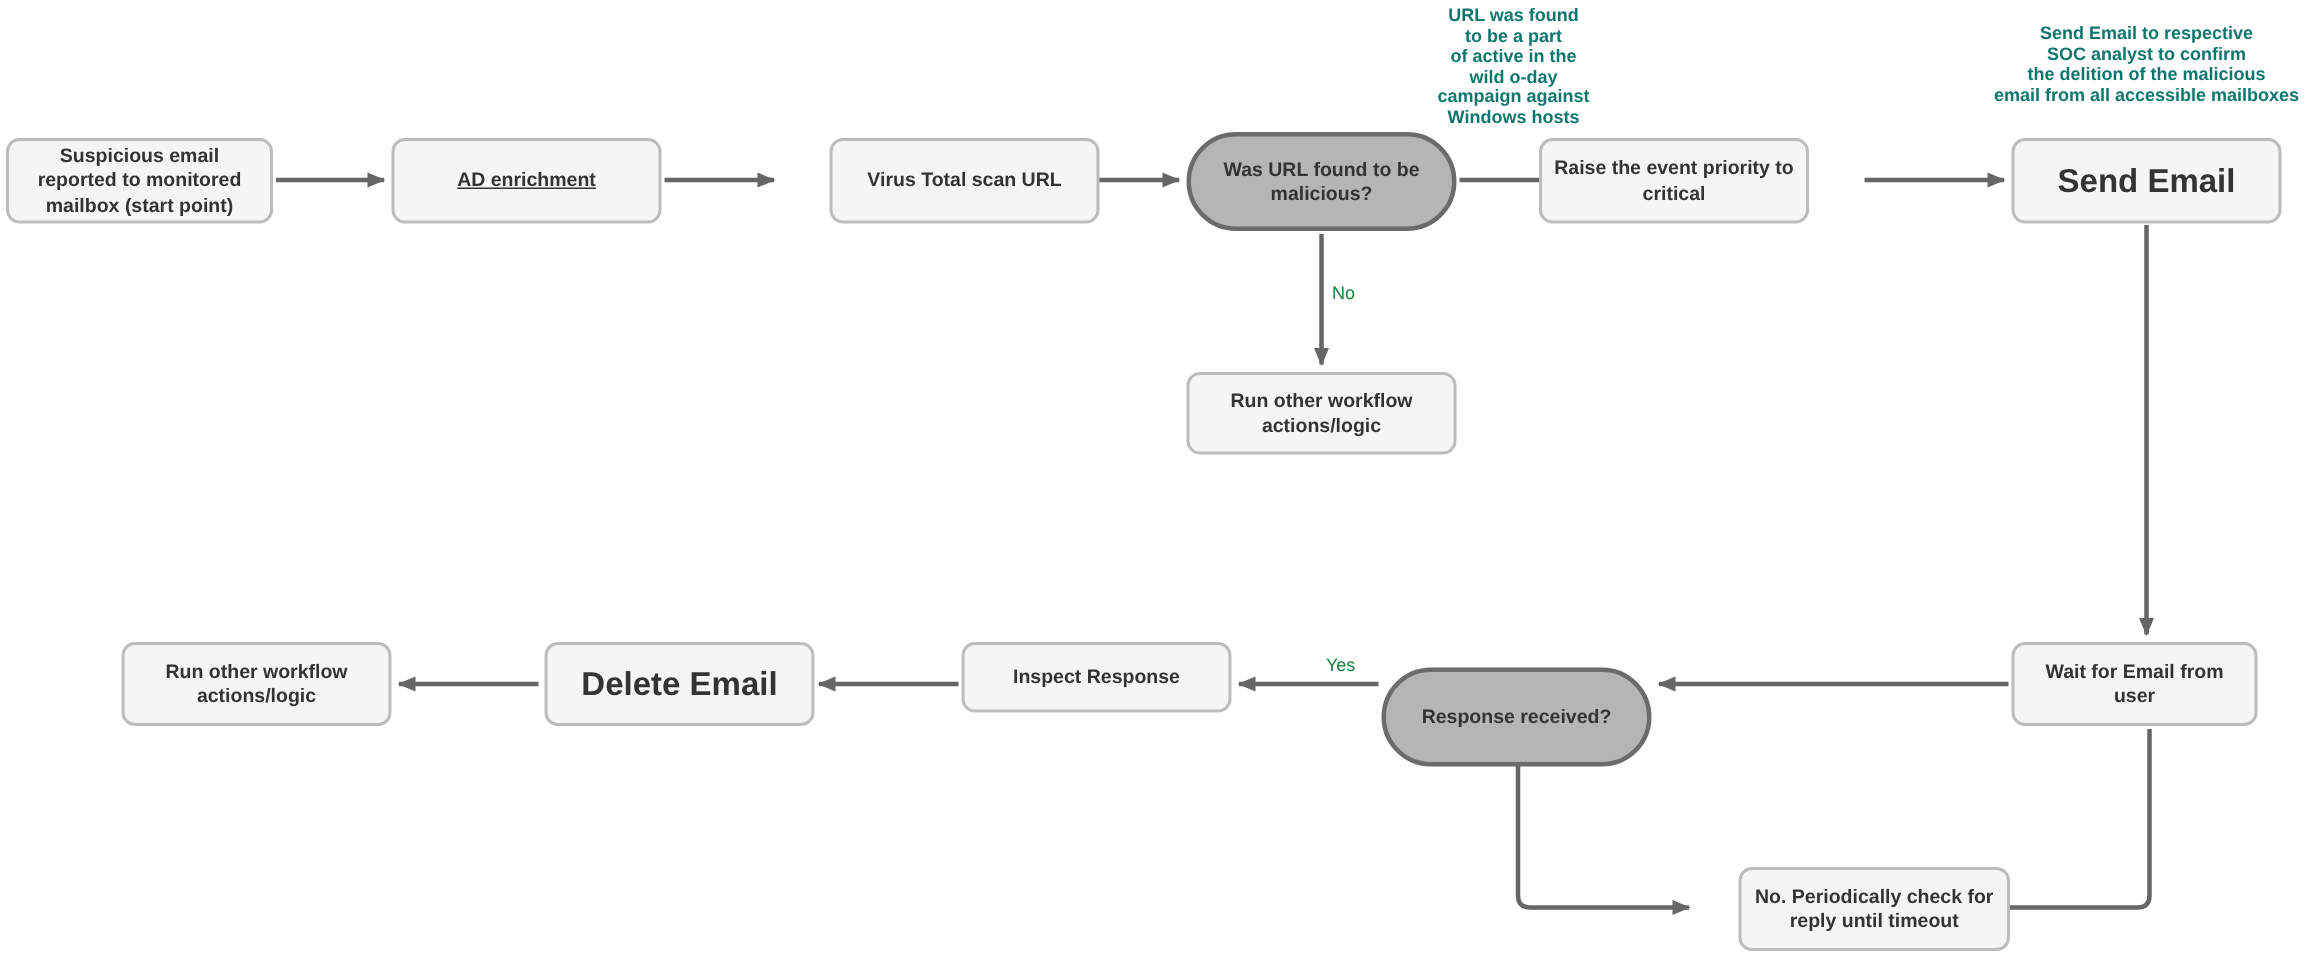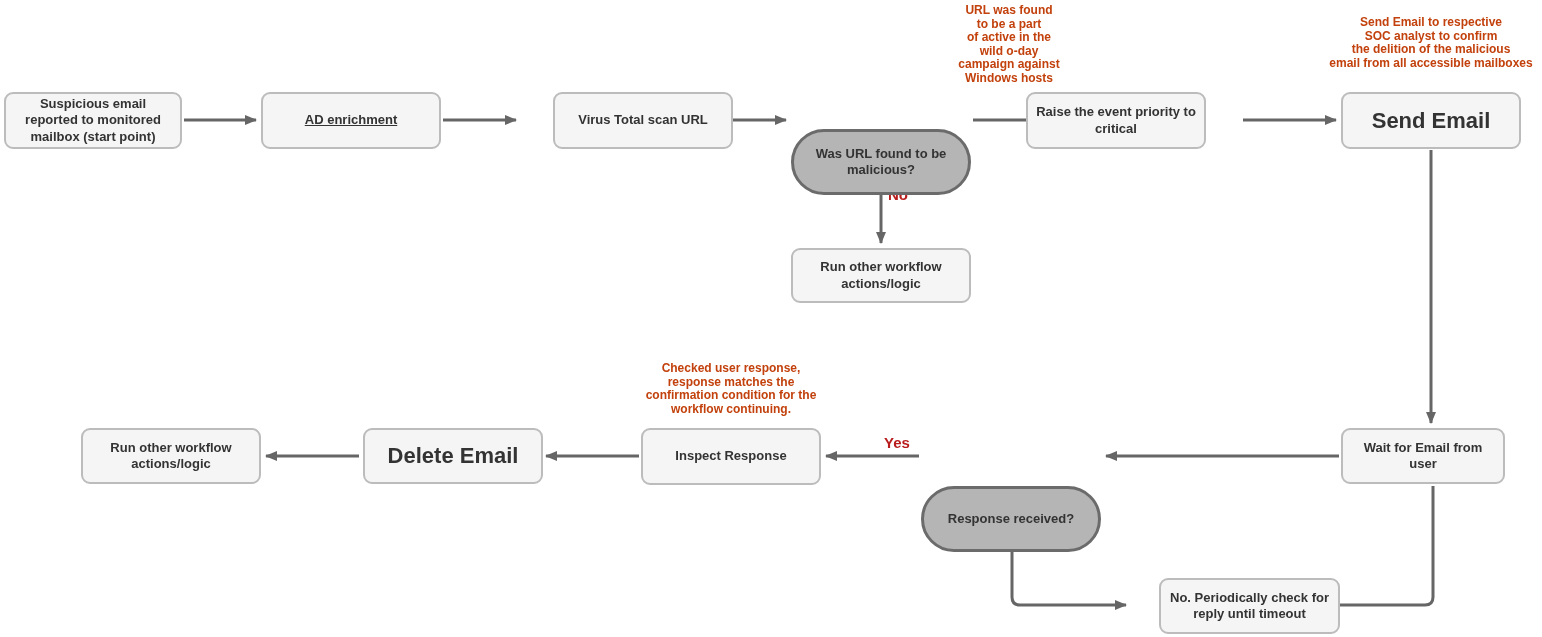--- a/index.html
+++ b/index.html
@@ -32,37 +32,36 @@
     font-weight: 700;
     line-height: 1.25;
     color: #333333;
     padding: 4px 8px;
   }
   .node.big { font-size: 22px; }
   .node.decision {
     background: #b5b5b5;
     border: 3px solid #6b6b6b;
     border-radius: 34px;
-    margin-top: 41px;
   }
   .note {
     position: absolute;
     box-sizing: border-box;
     text-align: center;
     font-size: 12px;
     font-weight: 700;
     line-height: 13.5px;
-    color: #c2410c;
+    color: #0f766e;
     white-space: pre-line;
   }
   .edge-label {
     position: absolute;
-    font-size: 15px;
-    font-weight: 700;
-    color: #b91c1c;
+    font-size: 12px;
+    font-weight: 400;
+    color: #15803d;
     background: #ffffff;
     padding: 0 2px;
     line-height: 14px;
   }
 </style>
 </head>
 <body>
 
 <div class="canvas">
 
@@ -92,38 +91,34 @@
   <div class="note" style="left:919px; top:4px; width:180px;">URL was found
 to be a part
 of active in the
 wild o-day
 campaign against
 Windows hosts</div>
   <div class="note" style="left:1311px; top:16px; width:240px;">Send Email to respective
 SOC analyst to confirm
 the delition of the malicious
 email from all accessible mailboxes</div>
-  <div class="note" style="left:626px; top:362px; width:210px;">Checked user response,
-response matches the
-confirmation condition for the
-workflow continuing.</div>
 
   <span class="edge-label" style="left:886px; top:188px;">No</span>
   <span class="edge-label" style="left:882px; top:436px;">Yes</span>
 
   <div class="node" style="left:4px; top:92px; width:178px; height:57px;">Suspicious email reported to monitored mailbox (start point)</div>
   <div class="node" style="left:261px; top:92px; width:180px; height:57px;text-decoration:underline;">AD enrichment</div>
   <div class="node" style="left:521px; top:92px; width:180px; height:57px;margin-left:32px;">Virus Total scan URL</div>
   <div class="node decision" style="left:791px; top:88px; width:180px; height:66px;">Was URL found to be malicious?</div>
   <div class="node" style="left:1026px; top:92px; width:180px; height:57px;">Raise the event priority to critical</div>
   <div class="node big" style="left:1341px; top:92px; width:180px; height:57px;">Send Email</div>
 
   <div class="node" style="left:791px; top:248px; width:180px; height:55px;">Run other workflow actions/logic</div>
 
   <div class="node" style="left:81px; top:428px; width:180px; height:56px;">Run other workflow actions/logic</div>
   <div class="node big" style="left:363px; top:428px; width:180px; height:56px;">Delete Email</div>
-  <div class="node" style="left:641px; top:428px; width:180px; height:57px;">Inspect Response</div>
+  <div class="node" style="left:641px; top:428px; width:180px; height:47px;">Inspect Response</div>
   <div class="node decision" style="left:921px; top:445px; width:180px; height:66px;">Response received?</div>
   <div class="node" style="left:1341px; top:428px; width:164px; height:56px;">Wait for Email from user</div>
 
   <div class="node" style="left:1159px; top:578px; width:181px; height:56px;">No. Periodically check for reply until timeout</div>
 
 </div>
 
 </body></html>

